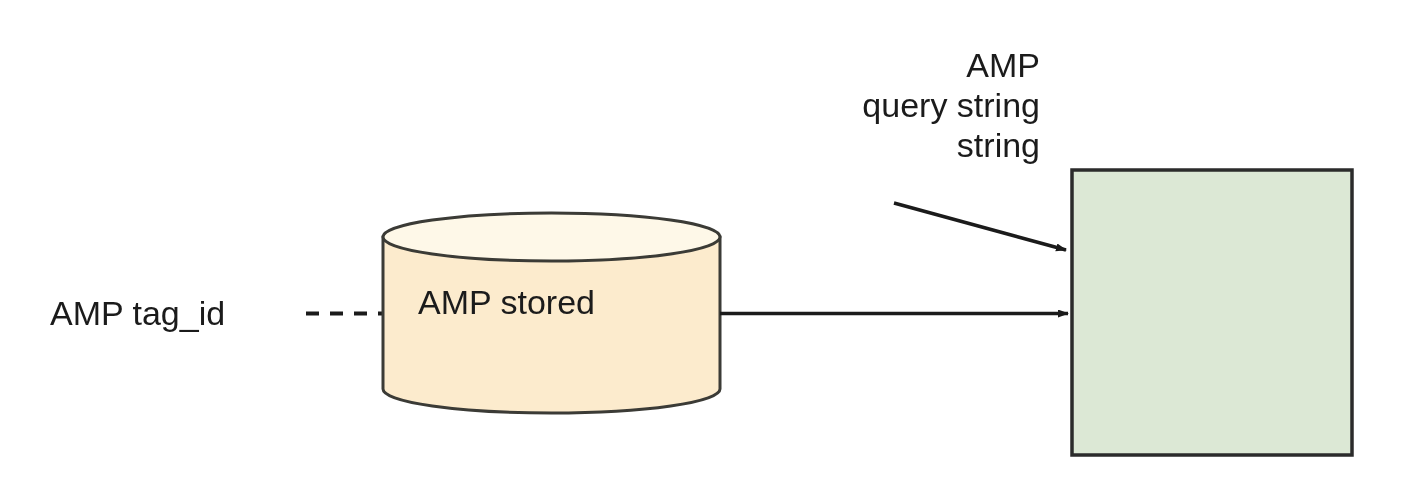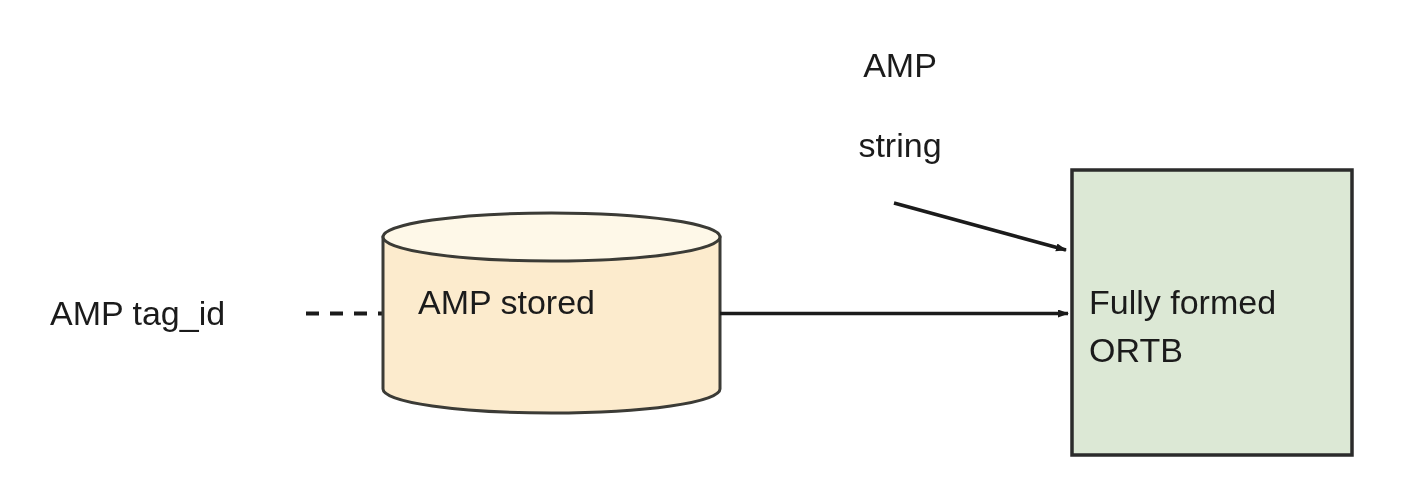--- a/index.html
+++ b/index.html
@@ -44,21 +44,21 @@
   #amp-tag-id-label {
     left: 50px;
     top: 293px;
   }
 
   
   #qs-params-label {
     left: 760px;
     top: 45px;
     width: 280px;
-    text-align: center;
+    text-align: right;
     line-height: 40px;
   }
 
   
   #cylinder-text {
     left: 418px;
     top: 278px;
     line-height: 48px;
   }
 
@@ -102,19 +102,18 @@
       <line x1="720" y1="313.5" x2="1068" y2="313.5" stroke="#1b1b1b" stroke-width="3.5" marker-end="url(#arrowFilled)"></line>
     </g>
 
     <g>
       <line x1="894" y1="203" x2="1066" y2="250" stroke="#1b1b1b" stroke-width="3.5" marker-end="url(#arrowFilled)"></line>
     </g>
   </svg>
 
   <div class="txt" id="amp-tag-id-label">AMP tag_id</div>
 
-  <div class="txt" id="qs-params-label"><span>AMP</span><br><br><span>string</span></div>
+  <div class="txt" id="qs-params-label"><span>AMP</span><br><span>query string</span><br><span>string</span></div>
 
   <div class="txt" id="cylinder-text"><span>AMP stored</span><br></div>
 
-  <div class="txt" id="ortb-text"><span>Fully formed</span><br><span>ORTB</span></div>
 
 </div>
 
 </body></html>

